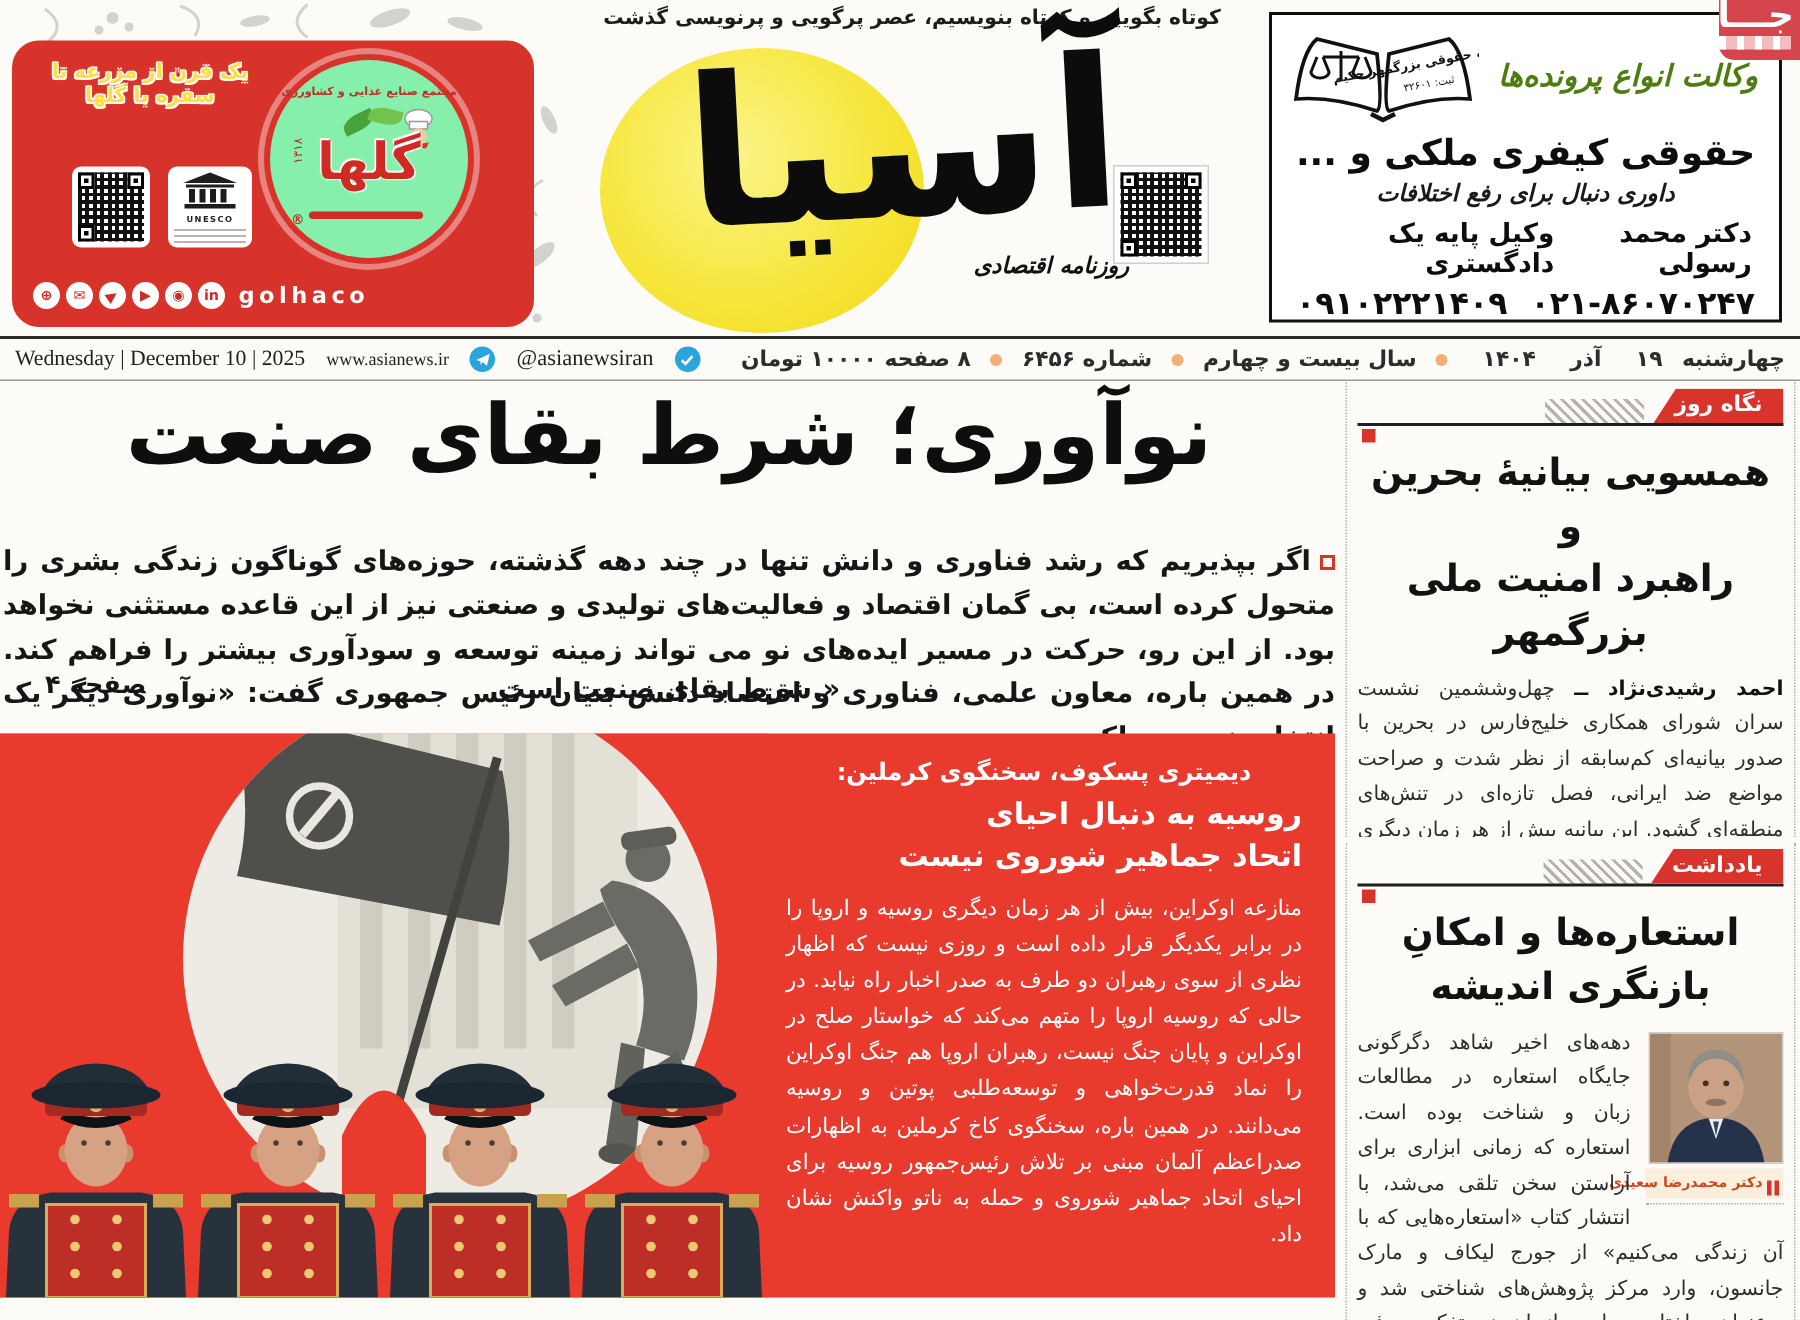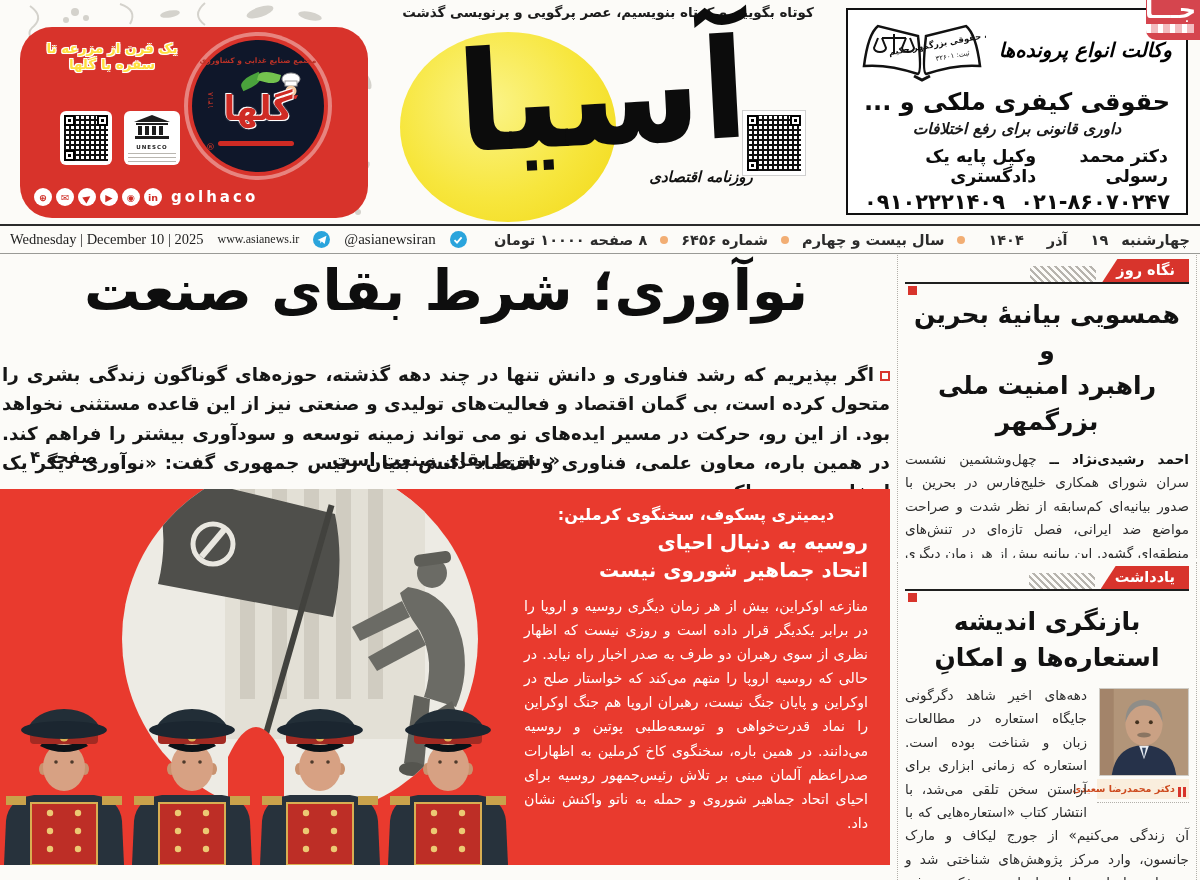--- a/index.html
+++ b/index.html
@@ -3,24 +3,24 @@
 <meta charset="utf-8">
 <style>
   * { margin:0; padding:0; box-sizing:border-box; }
   body { font-family:"DejaVu Sans", sans-serif; background:#e9e7e2; }
   .page { position:relative; width:1200px; height:880px; background:#fcfbf8; overflow:hidden; margin:0 auto; }
   .rtl { direction:rtl; }
 
   
   .golha-zone { position:absolute; left:0; top:0; width:378px; height:224px; }
   .spice-svg { position:absolute; inset:0; }
-  .golha-box { position:absolute; left:20px; top:27px; width:348px; height:191px; background:#d8332b; border-radius:32px; overflow:hidden; }
+  .golha-box { position:absolute; left:8px; top:27px; width:348px; height:191px; background:#d8332b; border-radius:18px; overflow:hidden; }
   .golha-banner { position:absolute; right:178px; left:14px; top:13px; text-align:center; color:#ffdf3f; font-weight:800; font-size:13.5px;
       text-shadow:0 0 2px #fff,1px 1px 0 #fff,-1px -1px 0 #fff,1px -1px 0 #fff,-1px 1px 0 #fff; }
-  .golha-circle { position:absolute; right:44px; top:13px; width:132px; height:132px; background:#0f172a; border-radius:50%;
+  .golha-circle { position:absolute; right:44px; top:13px; width:132px; height:132px; background:#86efac; border-radius:50%;
       box-shadow:0 0 0 4px #d8332b, 0 0 0 8px #ffffff66; }
   .golha-arc { position:absolute; top:16px; left:0; right:0; text-align:center; font-size:7.5px; font-weight:700; color:#b93227; }
   .golha-brand { position:absolute; top:48px; left:0; right:0; text-align:center; font-size:34px; font-weight:800; color:#cf2b24;
       text-shadow:0 0 2px #fff,1px 1px 0 #fff,-1px -1px 0 #fff; }
   .golha-underline { position:absolute; left:26px; bottom:26px; width:76px; height:5px; background:#cf2b24; border-radius:3px; }
   .golha-reg { position:absolute; left:14px; bottom:20px; font-size:9px; color:#b93227; font-weight:700; }
   .golha-year { position:absolute; left:10px; top:56px; font-size:8px; color:#b93227; transform:rotate(-90deg); }
   .leaf { position:absolute; width:22px; height:11px; background:#4aa23c; border-radius:60% 0 60% 0; }
   .leaf.l1 { left:48px; top:36px; transform:rotate(-25deg); }
   .leaf.l2 { left:66px; top:32px; transform:rotate(15deg); background:#73c24e; }
@@ -49,21 +49,21 @@
       background:radial-gradient(circle at 42% 38%, #fbf488 0%, #f7e63d 55%, #f1d714 100%); }
   .logo-fa { position:absolute; left:15px; top:4px; width:420px; height:212px; text-align:center; font-size:138px; font-weight:700;
       color:#0c0c0c; transform:rotate(-3deg); line-height:1.35; }
   .mast-sub { position:absolute; left:248px; top:168px; width:150px; text-align:center; font-size:15px; font-weight:700; font-style:italic; color:#111; }
   .mast-qr { position:absolute; left:364px; top:110px; width:64px; height:66px; background:#fff; border:1px solid #cfcfcf; padding:4px; }
 
   
   .legal { position:absolute; left:846px; top:8px; width:342px; height:207px; background:#fff; border:2.5px solid #101010;
       padding:4px 10px 6px; direction:rtl; display:flex; flex-direction:column; }
   .legal-r1 { display:flex; align-items:center; justify-content:space-between; }
-  .legal-t1 { font-size:20px; font-weight:800; font-style:italic; color:#000000; padding-right:4px; }
+  .legal-t1 { font-size:20px; font-weight:800; font-style:italic; color:#4d7c0f; padding-right:4px; }
   .legal-t2 { text-align:center; font-size:24px; font-weight:800; color:#0d0d0d; margin-top:2px; }
   .legal-t3 { text-align:center; font-size:15.5px; font-weight:700; font-style:italic; color:#1a1a1a; margin-top:4px; }
   .legal-r4 { display:flex; justify-content:space-between; font-size:17.5px; font-weight:800; color:#0d0d0d; margin-top:8px; padding:0 8px; }
   .legal-r5 { display:flex; justify-content:space-between; font-size:21px; font-weight:800; color:#0d0d0d; margin-top:4px; padding:0 6px; letter-spacing:1px; }
 
   
   .corner { position:absolute; right:0; top:0; width:54px; height:40px; background:#d5454e; border-bottom-left-radius:10px; overflow:hidden; }
   .corner-txt { position:absolute; right:4px; top:-4px; color:#fff; font-size:24px; font-weight:800; white-space:nowrap; }
   .corner-strip { position:absolute; left:0; right:6px; top:24px; height:9px; background:#f3bcc0;
       background-image:repeating-linear-gradient(90deg,#fff 0 5px,transparent 5px 12px); }
@@ -219,21 +219,21 @@
           <line x1="36" y1="20" x2="36" y2="40"></line>
           <line x1="24" y1="24" x2="48" y2="24"></line>
           <path d="M20,24 l-4,10 a6,4 0 0 0 12,0 l-4,-10"></path>
           <path d="M48,24 l-4,10 a6,4 0 0 0 12,0 l-4,-10"></path>
         </g>
         <text x="95" y="30" font-size="8.5" text-anchor="middle" fill="#111" font-weight="bold" transform="rotate(-10 95 30)">موسسه حقوقی بزرگمهر حکیم</text>
         <text x="95" y="44" font-size="7" text-anchor="middle" fill="#111" transform="rotate(-10 95 44)">ثبت: ۳۲۶۰۱</text>
       </svg>
     </div>
     <div class="legal-t2">حقوقی کیفری ملکی و ...</div>
-    <div class="legal-t3">داوری قانونی برای رفع اختلافات</div>
+    <div class="legal-t3">داوری دنبال برای رفع اختلافات</div>
     <div class="legal-r4">
       <span>دکتر محمد رسولی</span>
       <span>وکیل پایه یک دادگستری</span>
     </div>
     <div class="legal-r5">
       <span>۰۲۱-۸۶۰۷۰۲۴۷</span>
       <span>۰۹۱۰۲۲۲۱۴۰۹</span>
     </div>
   </div>
 
@@ -379,22 +379,22 @@
 
     <div class="side-sec sec-yad">
       <div class="sec-head">
         <span class="hatch"></span>
         <span class="badge">یادداشت</span>
       </div>
       <div class="rule">
           <span class="sq"></span>
         </div>
       <h2 class="side-h">
+        <div>استعاره‌ها و امکانِ</div>
         <div>بازنگری اندیشه</div>
-        <div>استعاره‌ها و امکانِ</div>
       </h2>
       <div class="s-body">
         <span class="photo-float">
           <svg class="portrait" width="90" height="88" viewBox="0 0 90 88">
             <rect width="90" height="88" fill="#b29579"></rect>
             <rect width="14" height="88" fill="#a3846a"></rect>
             <path d="M12,88 Q16,62 38,58 L52,58 Q74,62 78,88 Z" fill="#26324a"></path>
             <path d="M40,58 L45,72 L50,58 Z" fill="#e9edf2"></path>
             <path d="M43,60 L45,70 L47,60 Z" fill="#31435f"></path>
             <ellipse cx="45" cy="36" rx="19" ry="22" fill="#caa184"></ellipse>

